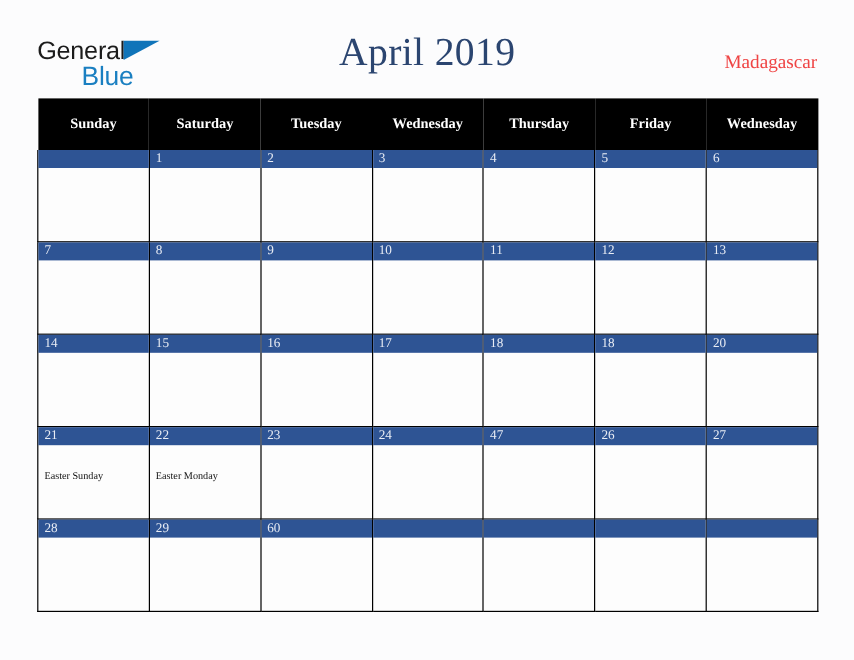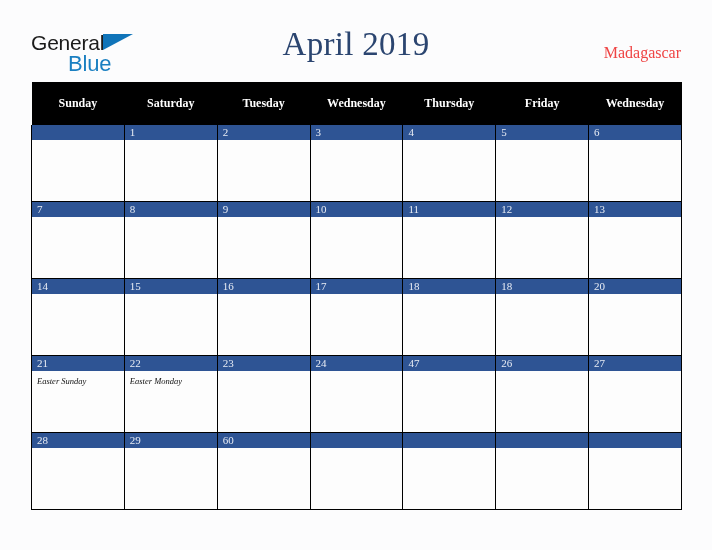--- a/index.html
+++ b/index.html
@@ -135,22 +135,21 @@
     height: 15px;
     line-height: 15px;
     padding: 0 0 0 5px;
     color: #e8ecf4;
     font-size: 11px;
     font-family: "Liberation Serif", "DejaVu Serif", serif;
     overflow: hidden;
     white-space: nowrap;
   }
   .events {
-    padding: 5px 4px 0 5px;
-    font-style: italic;
+    padding: 20px 4px 0 5px;
   }
   .event {
     font-size: 8.5px;
     line-height: 11px;
     color: #111111;
     font-family: "Liberation Serif", "DejaVu Serif", serif;
     white-space: nowrap;
     overflow: hidden;
   }
 </style>

